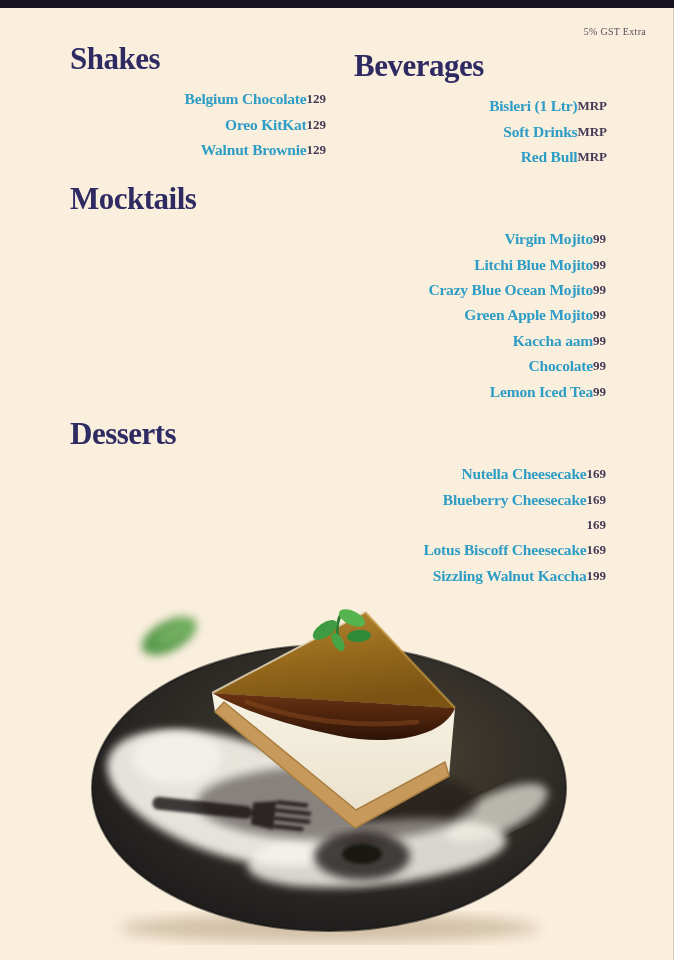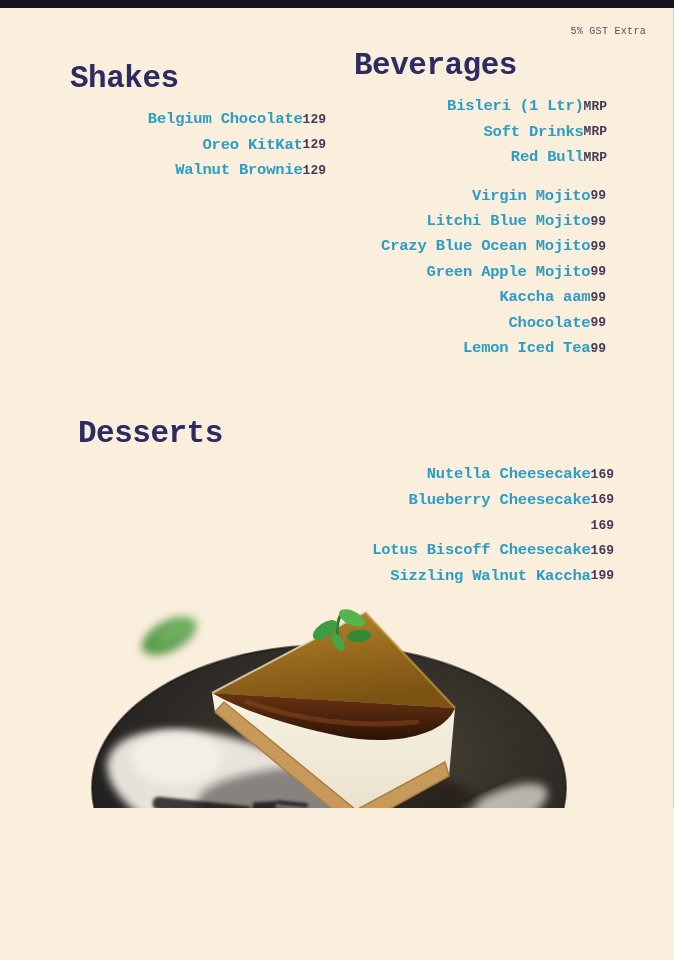--- a/index.html
+++ b/index.html
@@ -1,42 +1,42 @@
 <!DOCTYPE html>
 <html style="--background: #faeedd; --top-bar: #16131f; --heading: #2e2a62; --item: #2d9dc5; --price: #453b56; --note: #575059;"><head>
 <meta charset="utf-8">
 <style>
   html,body { margin:0; padding:0; background:#faeedd; }
   .page {
-    position:relative; width:674px; height:808px; overflow:hidden;
+    position:relative; width:674px; height:960px; overflow:hidden;
     background:var(--background,#faeedd);
-    font-family:Liberation Mono, monospace;
+    font-family:Liberation Serif, serif;
   }
   .top-bar { position:absolute; left:0; top:0; width:100%; height:8px; background:var(--top-bar,#16131f); }
   .edge-line { position:absolute; right:0; top:0; width:1px; height:100%; background:rgba(40,30,20,0.18); }
   .gst-note {
     position:absolute; top:26px; right:28px;
     font-size:10px; letter-spacing:0.3px; color:var(--note,#575059);
   }
   .section { position:absolute; }
   .section-title {
     margin:0 0 11px 0; line-height:1.05;
     font-size:31px; font-weight:800; letter-spacing:-0.5px;
     color:var(--heading,#2e2a62);
   }
   .row { height:25.4px; display:flex; justify-content:flex-end; align-items:center; }
   .item-name {
     font-size:15.5px; font-weight:700; letter-spacing:-0.2px;
     color:var(--item,#2d9dc5); white-space:nowrap;
   }
   .item-price { font-size:13px; font-weight:600; color:var(--price,#453b56); }
-  #sec-shakes    { left:70px;  top:63px;  width:256px; }
+  #sec-shakes    { left:70px;  top:43px;  width:256px; }
   #sec-beverages { left:354px; top:50px;  width:253px; }
   #sec-mocktails { left:70px;  top:183px; width:536px; }
-  #sec-desserts  { left:70px;  top:418px; width:536px;margin-left:8px; }
+  #sec-desserts  { left:70px;  top:418px; width:536px; }
   .photo { position:absolute; left:57px; top:598px; width:560px; height:350px; }
 </style>
 </head>
 <body>
 
 <div class="page">
   <div class="top-bar"></div>
   <div class="edge-line"></div>
 
   <div class="gst-note">5% GST Extra</div>
@@ -67,20 +67,21 @@
       <span class="item-name">Soft Drinks</span>
       <span class="item-price">MRP</span>
     </div>
     <div class="row">
       <span class="item-name">Red Bull</span>
       <span class="item-price">MRP</span>
     </div>
   </div>
 
   <div class="section" id="sec-mocktails">
+    <h2 class="section-title">Mocktails</h2>
     <div class="row">
       <span class="item-name">Virgin Mojito</span>
       <span class="item-price">99</span>
     </div>
     <div class="row">
       <span class="item-name">Litchi Blue Mojito</span>
       <span class="item-price">99</span>
     </div>
     <div class="row">
       <span class="item-name">Crazy Blue Ocean Mojito</span>

